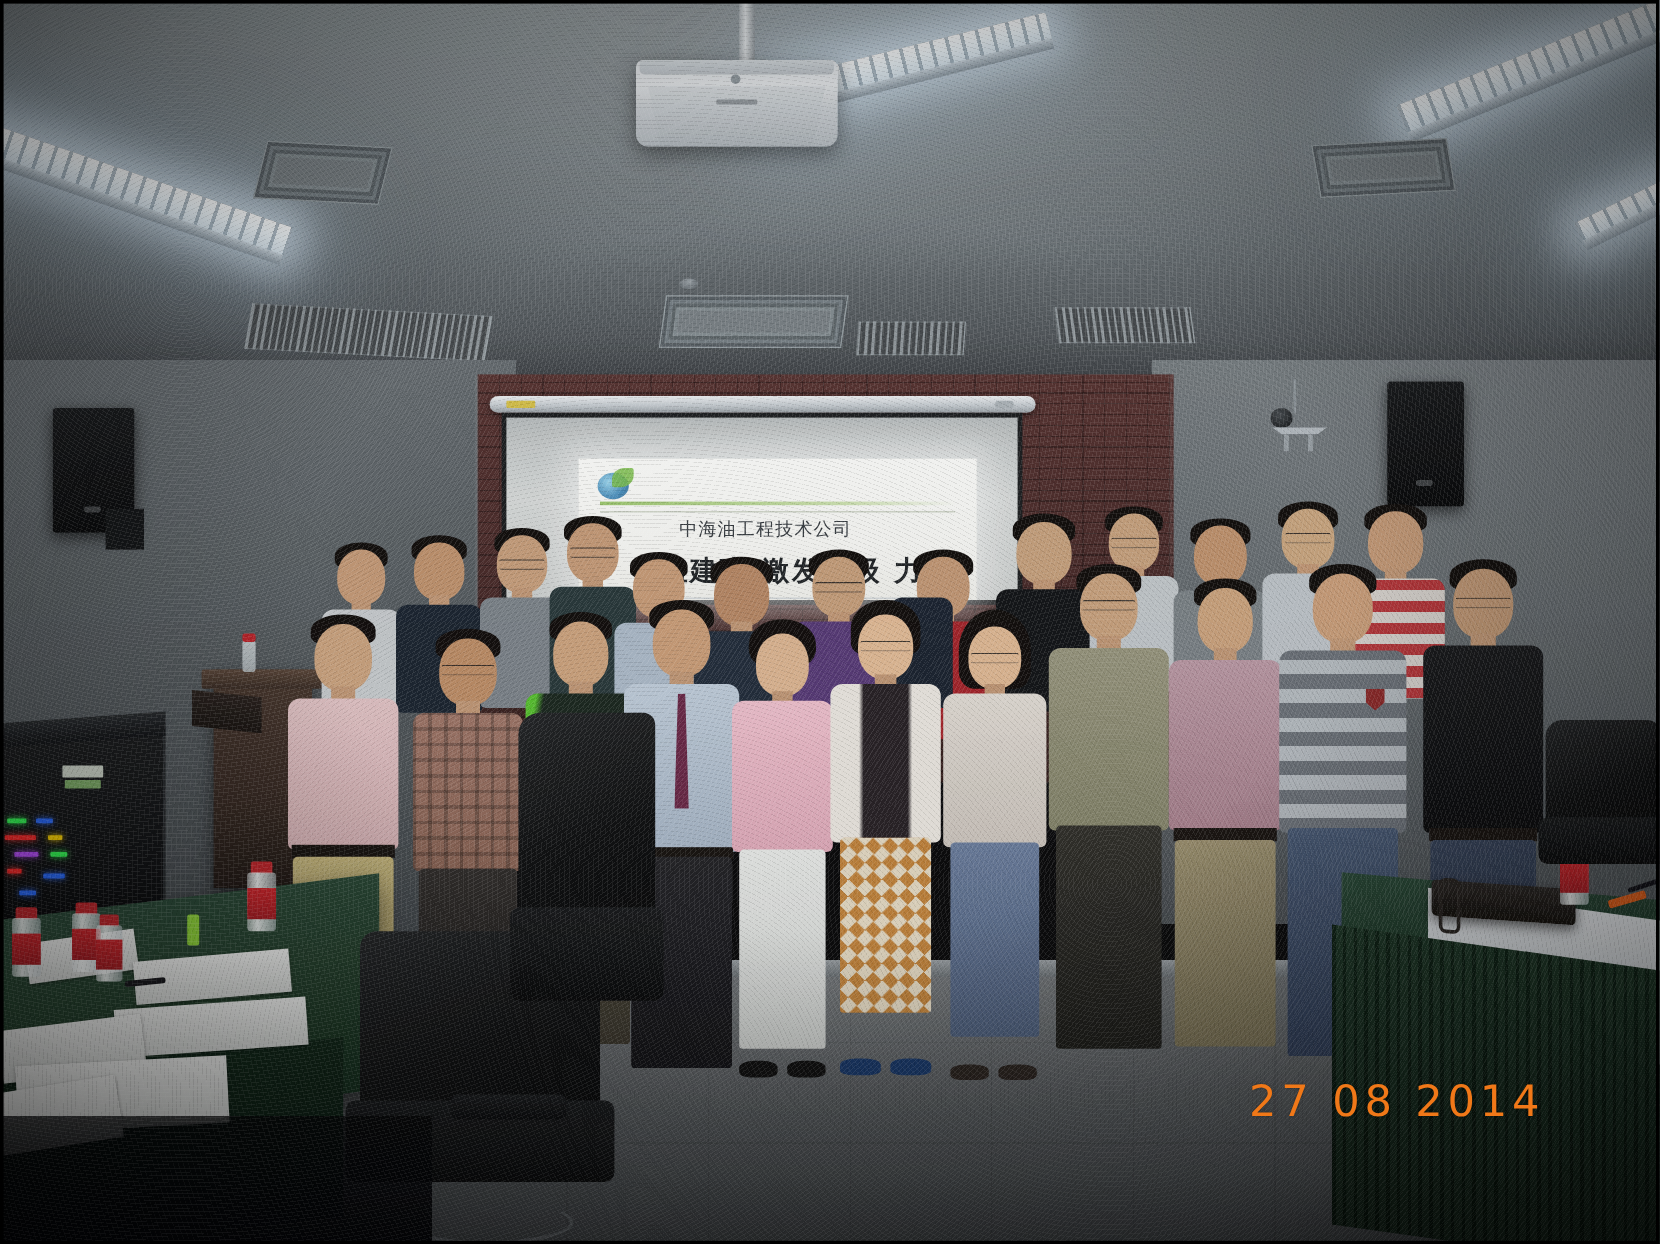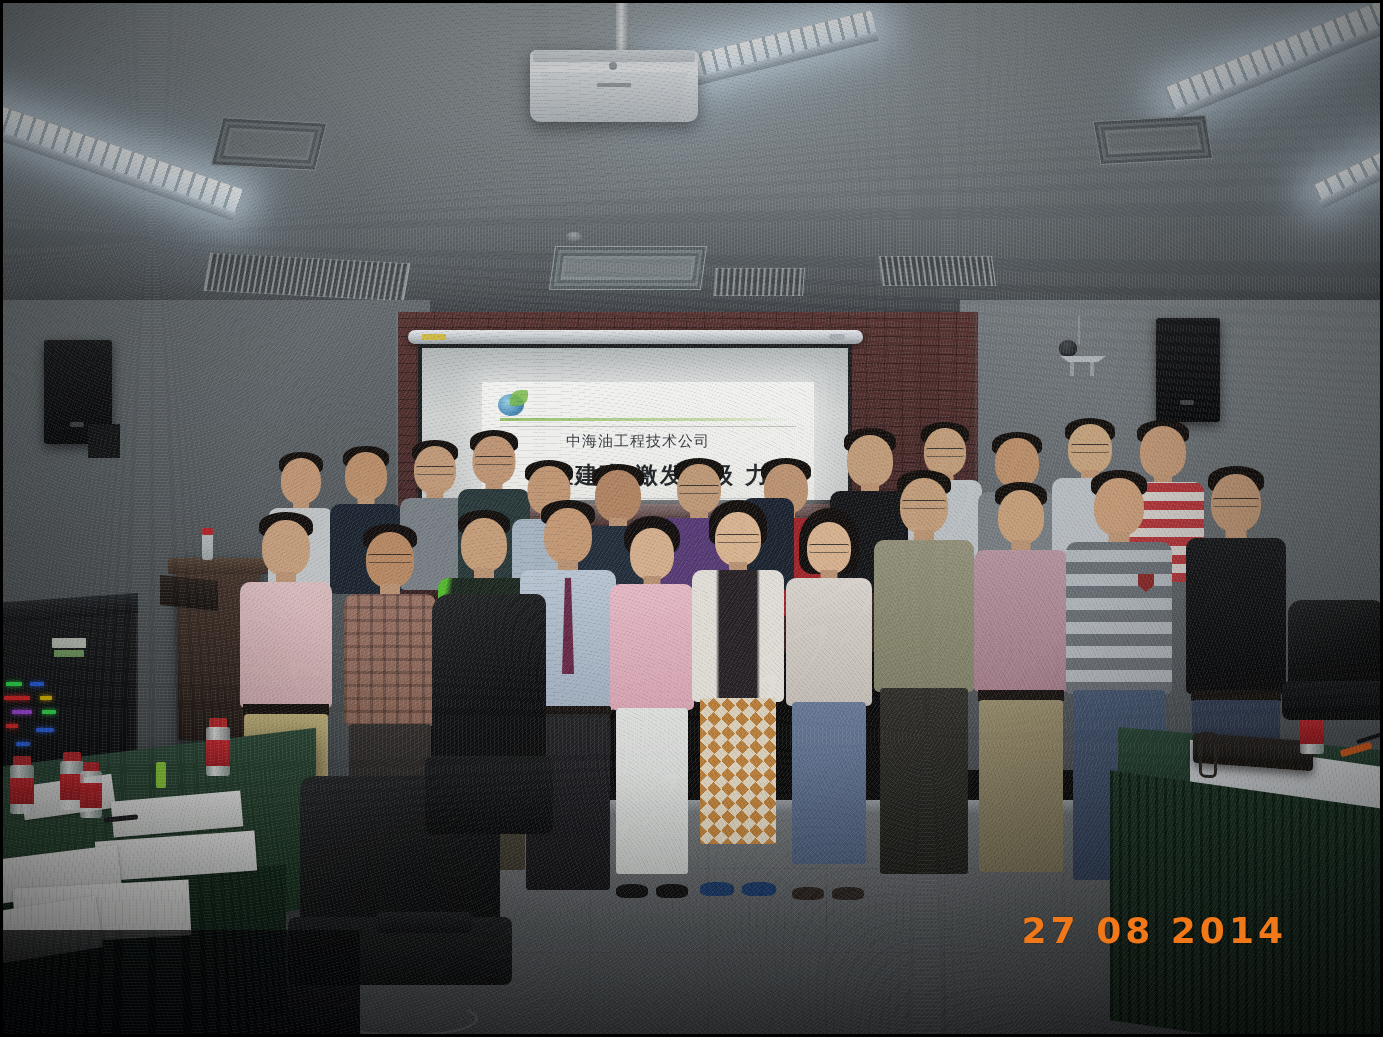--- a/index.html
+++ b/index.html
@@ -379,24 +379,24 @@
     background:radial-gradient(ellipse 78% 72% at 50% 46%, rgba(0,0,0,0) 40%, rgba(0,0,0,.35) 78%, rgba(0,0,0,.62) 100%);
   }
   .warm{
     position:absolute;inset:0;pointer-events:none;
     background:linear-gradient(180deg, rgba(120,140,150,.06), rgba(40,35,30,.10));
     mix-blend-mode:multiply;
   }
 
   
   .datestamp{
-    position:absolute;right:96px;bottom:86px;
+    position:absolute;right:96px;bottom:98px;
     color:#f07818;
     font-family:"DejaVu Sans",sans-serif;
-    font-size:36px;letter-spacing:4px;font-weight:700;
+    font-size:36px;letter-spacing:4px;font-weight:400;
     text-shadow:0 0 2px rgba(0,0,0,.35);
     white-space:nowrap;
   }
   .border-frame{
     position:absolute;inset:0;border:3px solid #000;box-sizing:border-box;pointer-events:none;
   }
 </style>
 </head>
 <body>
 

